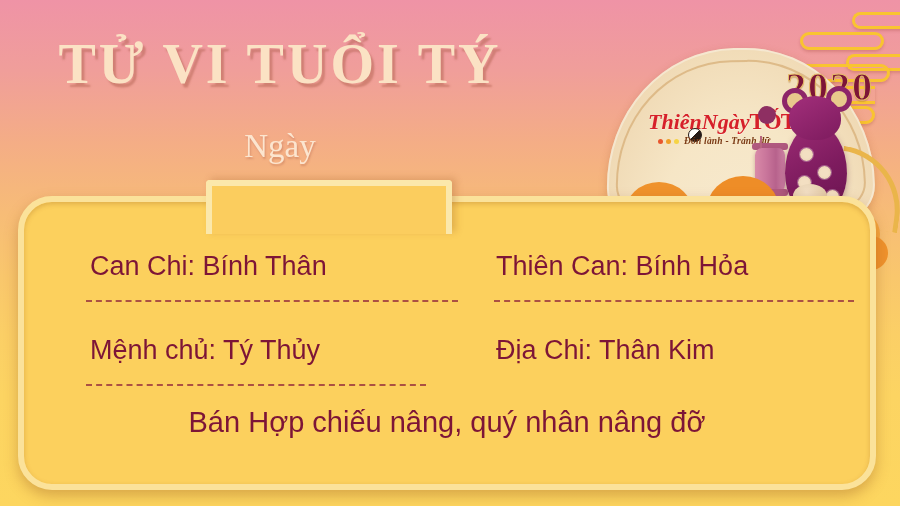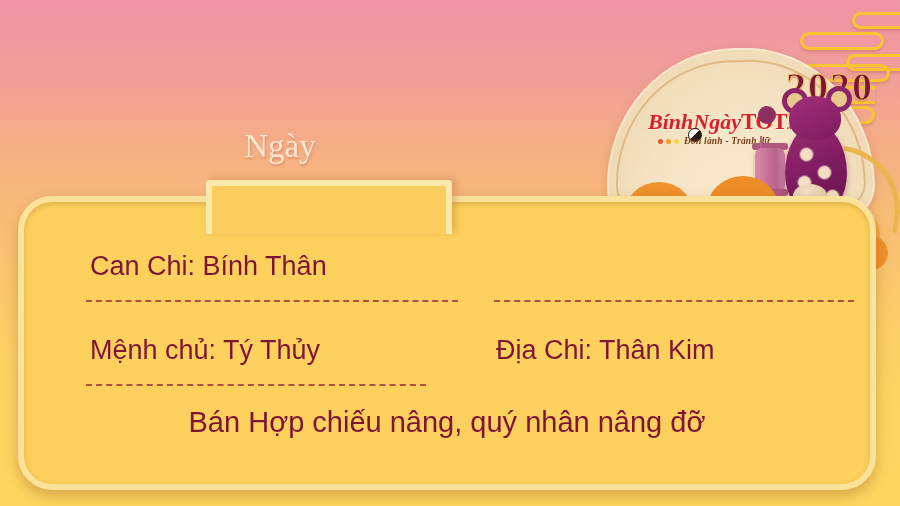--- a/index.html
+++ b/index.html
@@ -180,21 +180,21 @@
   <div class="goldbar gb2"></div>
   <div class="goldbar gb3"></div>
   <div class="goldbar gb4"></div>
   <div class="goldbar gb5"></div>
 
   <div class="fan"></div>
   <div class="fanyear">2020</div>
 
   <div class="logo">
     <div class="logo-main">
-      <span>Bính</span><span>Ngày</span><span class="tot">TỐT</span><span class="dotcom">.com</span>
+      <span>Thiên</span><span>Ngày</span><span class="tot">TỐT</span><span class="dotcom">.com</span>
     </div>
     <div class="yy"></div>
     <div class="dots">
       <i style="background:#e8562e"></i>
         <i style="background:#f0a028"></i>
         <i style="background:#f6d445"></i>
     </div>
     <div class="logo-tag">Đón lành - Tránh dữ</div>
   </div>
 
@@ -228,29 +228,33 @@
     <div class="pf" style="left:124px;top:22px;width:26px;height:26px;background:#d9761d;"></div>
   </div>
   <div class="cloudgrp cloud-b">
     <div class="pf" style="left:0px;top:16px;width:54px;height:46px;background:#f5a63c;"></div>
     <div class="pf" style="left:36px;top:0px;width:66px;height:62px;background:#ee8d27;"></div>
     <div class="pf" style="left:86px;top:14px;width:52px;height:48px;background:#f5a63c;"></div>
     <div class="pf" style="left:0px;top:40px;width:146px;height:34px;border-radius:18px;background:#ef922c;"></div>
     <div class="pf" style="left:52px;top:16px;width:24px;height:24px;background:#d9761d;"></div>
   </div>
 
+  <div class="title">TỬ VI TUỔI TÝ</div>
   <div class="ngay">Ngày</div>
 
   <div class="panel"></div>
   <div class="datebox"></div>
 
   <div class="rows">
     <div class="cell" style="left:72px;top:56px;">
       <div class="lbl">Can Chi: Bính Thân</div>
     </div>
+    <div class="cell" style="left:478px;top:56px;">
+      <div class="lbl">Thiên Can: Bính Hỏa</div>
+    </div>
 
     <div class="dash" style="left:68px;top:104px;width:372px;"></div>
     <div class="dash" style="left:476px;top:104px;width:360px;"></div>
 
     <div class="cell" style="left:478px;top:140px;">
       <div class="lbl">Địa Chi: Thân Kim</div>
     </div>
     <div class="cell" style="left:72px;top:140px;">
       <div class="lbl">Mệnh chủ: Tý Thủy</div>
     </div>

